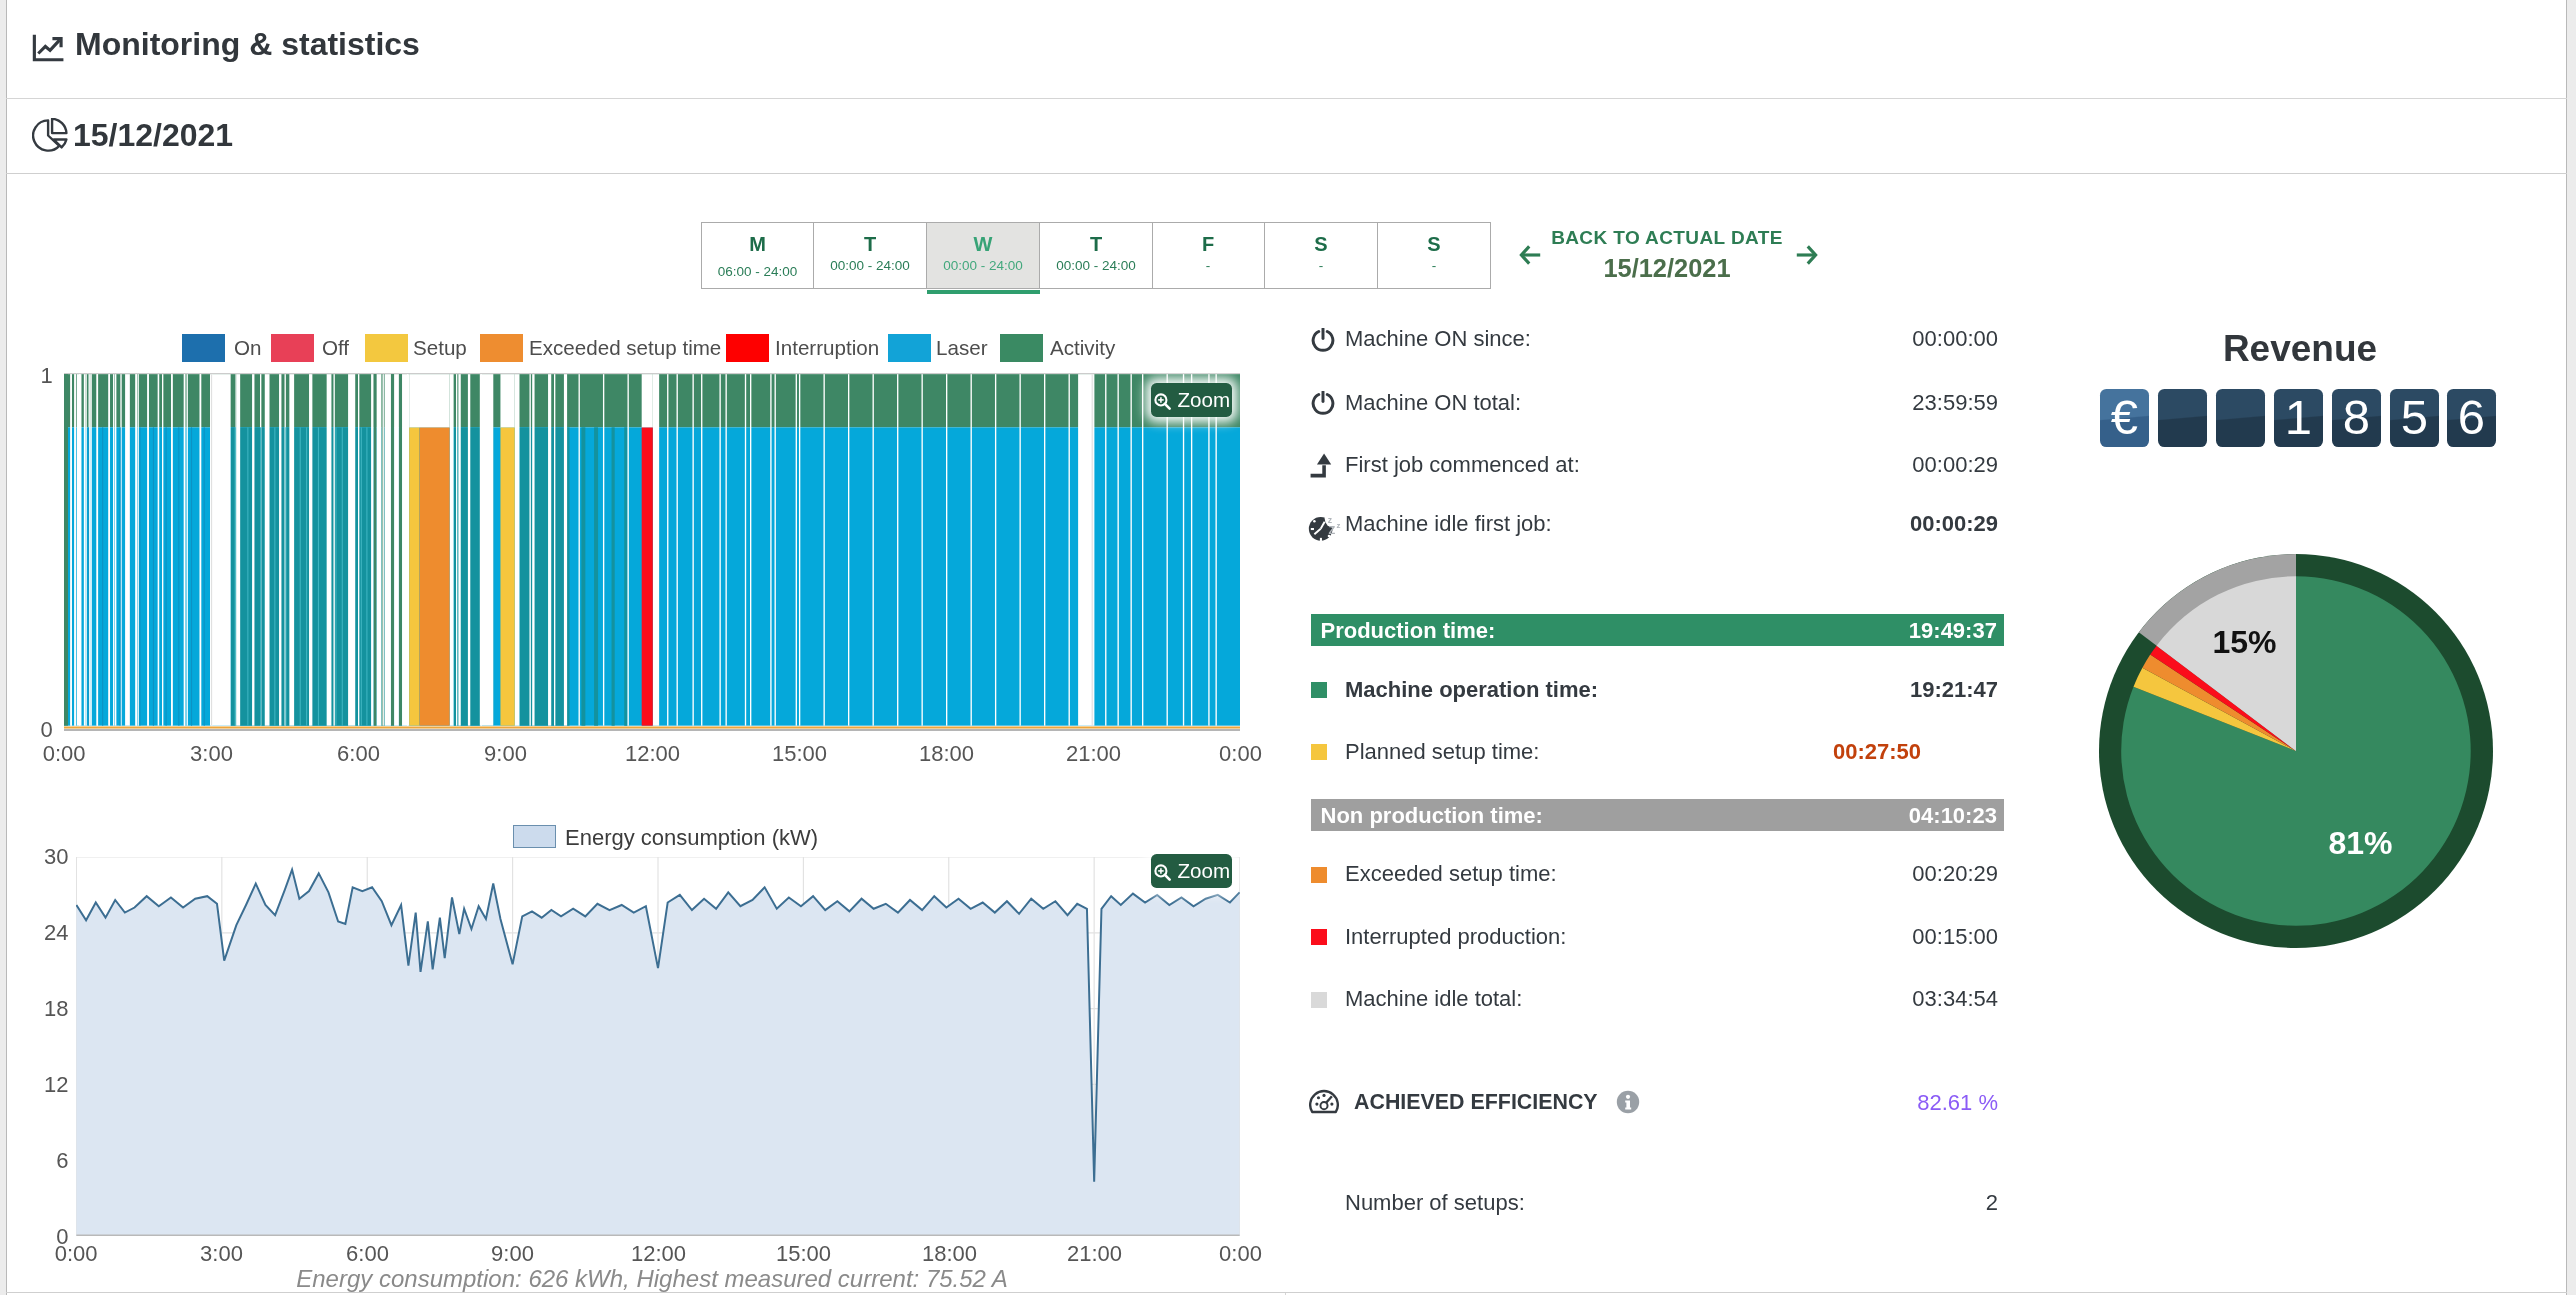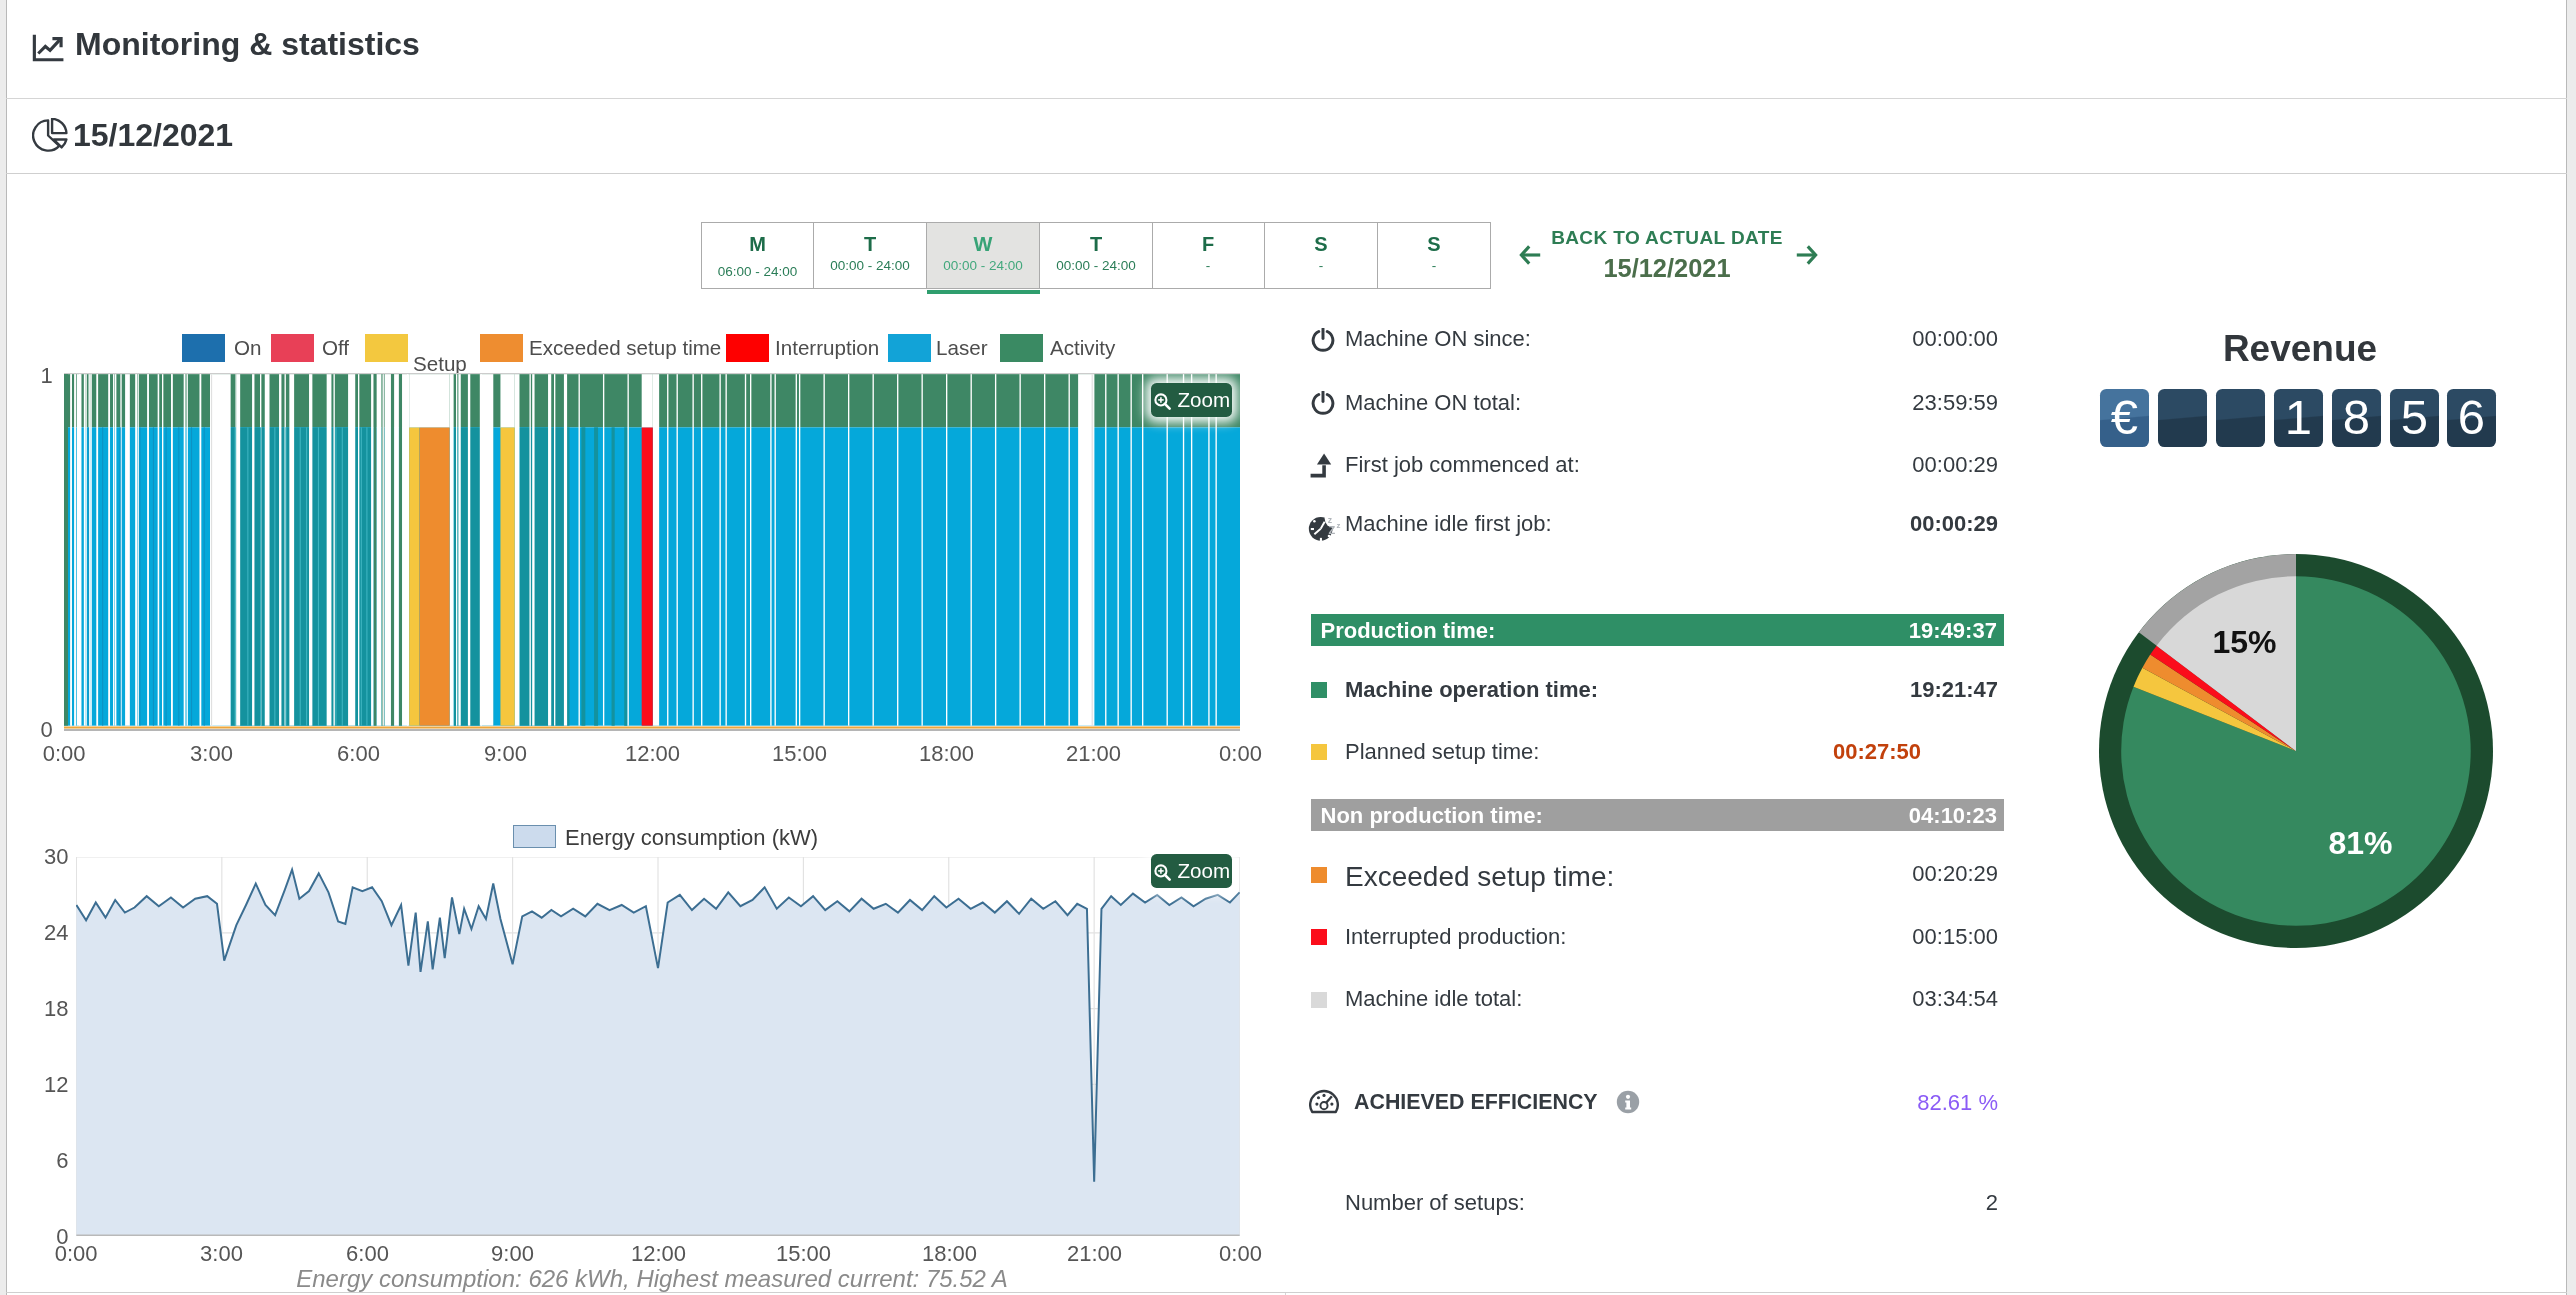--- a/index.html
+++ b/index.html
@@ -64,21 +64,21 @@
 <line x1="2" y1="14" x2="26" y2="14" stroke="#2e7d54" stroke-width="4"></line>
 <path d="M16 3 L26 14 L16 25" stroke="#2e7d54" stroke-width="4" fill="none"></path>
     </svg>
 <div class="abs" style="left:1548px;top:227px;width:238px;text-align:center;font-size:19px;font-weight:bold;color:#2e7d54;letter-spacing:0.4px">BACK TO ACTUAL DATE</div>
 <div class="abs" style="left:1548px;top:254px;width:238px;text-align:center;font-size:25.4px;font-weight:bold;color:#4b6e4b">15/12/2021</div>
 <div style="position:absolute;left:182px;top:334px;width:43px;height:28px;background:#1d6fad"></div>
     <div style="position:absolute;left:234px;top:336px;font-size:20.6px;color:#4d4d4d">On</div>
     <div style="position:absolute;left:271px;top:334px;width:43px;height:28px;background:#e84057"></div>
     <div style="position:absolute;left:322px;top:336px;font-size:20.6px;color:#4d4d4d">Off</div>
     <div style="position:absolute;left:365px;top:334px;width:43px;height:28px;background:#f3c83f"></div>
-    <div style="position:absolute;left:413px;top:352px;font-size:20.6px;color:#4d4d4d">Setup</div>
+    <div style="position:absolute;left:413px;top:336px;font-size:20.6px;color:#4d4d4d">Setup</div>
     <div style="position:absolute;left:480px;top:334px;width:43px;height:28px;background:#ee8d30"></div>
     <div style="position:absolute;left:529px;top:336px;font-size:20.6px;color:#4d4d4d">Exceeded setup time</div>
     <div style="position:absolute;left:726px;top:334px;width:43px;height:28px;background:#fe0000"></div>
     <div style="position:absolute;left:775px;top:336px;font-size:20.6px;color:#4d4d4d">Interruption</div>
     <div style="position:absolute;left:888px;top:334px;width:43px;height:28px;background:#12a3d7"></div>
     <div style="position:absolute;left:936px;top:336px;font-size:20.6px;color:#4d4d4d">Laser</div>
     <div style="position:absolute;left:1000px;top:334px;width:43px;height:28px;background:#3a8a63"></div>
     <div style="position:absolute;left:1050px;top:336px;font-size:20.6px;color:#4d4d4d">Activity</div>
 <div class="abs" style="left:64px;top:373px;width:1176px;height:0.8px;background:#ccc"></div>
 <svg style="position:absolute;left:64px;top:374px" width="1176" height="355" viewBox="0 0 1482 447">
@@ -335,21 +335,21 @@
     <div style="position:absolute;left:1345px;top:677px;font-size:22px;font-weight:bold;color:#343a40">Machine operation time:</div>
     <div style="position:absolute;left:1681px;top:677px;width:317px;text-align:right;font-size:22px;font-weight:bold;color:#343a40">19:21:47</div>
     <div style="position:absolute;left:1311px;top:744px;width:16px;height:16px;background:#f5c63e"></div>
     <div style="position:absolute;left:1345px;top:739px;font-size:22px;font-weight:normal;color:#343a40">Planned setup time:</div>
     <div style="position:absolute;left:1604px;top:739px;width:317px;text-align:right;font-size:22px;font-weight:bold;color:#c2410c">00:27:50</div>
     <div style="position:absolute;left:1311px;top:799px;width:693px;height:32px;background:#9f9f9f">
       <div style="position:absolute;left:9.5px;top:4px;font-size:22px;font-weight:bold;color:#fff">Non production time:</div>
       <div style="position:absolute;right:7.1px;top:4px;font-size:22px;font-weight:bold;color:#fff">04:10:23</div>
     </div>
     <div style="position:absolute;left:1311px;top:867px;width:16px;height:16px;background:#ee8c2e"></div>
-    <div style="position:absolute;left:1345px;top:861px;font-size:28px;font-weight:normal;color:#343a40">Exceeded setup time:</div>
+    <div style="position:absolute;left:1345px;top:861px;font-size:22px;font-weight:normal;color:#343a40">Exceeded setup time:</div>
     <div style="position:absolute;left:1681px;top:861px;width:317px;text-align:right;font-size:22px;font-weight:normal;color:#343a40">00:20:29</div>
     <div style="position:absolute;left:1311px;top:929px;width:16px;height:16px;background:#fb0d1b"></div>
     <div style="position:absolute;left:1345px;top:924px;font-size:22px;font-weight:normal;color:#343a40">Interrupted production:</div>
     <div style="position:absolute;left:1681px;top:924px;width:317px;text-align:right;font-size:22px;font-weight:normal;color:#343a40">00:15:00</div>
     <div style="position:absolute;left:1311px;top:992px;width:16px;height:16px;background:#d9d9d9"></div>
     <div style="position:absolute;left:1345px;top:986px;font-size:22px;font-weight:normal;color:#343a40">Machine idle total:</div>
     <div style="position:absolute;left:1681px;top:986px;width:317px;text-align:right;font-size:22px;font-weight:normal;color:#343a40">03:34:54</div>
     <svg style="position:absolute;left:1309px;top:1089px" width="30" height="25.4" viewBox="0 0 38 32">
 <path d="M4 29 A 17.5 17.5 0 1 1 34 29 Z" stroke="#343a40" stroke-width="3" fill="none" stroke-linejoin="round"></path>
 <circle cx="19" cy="21" r="4.5" stroke="#343a40" stroke-width="2.5" fill="none"></circle>

